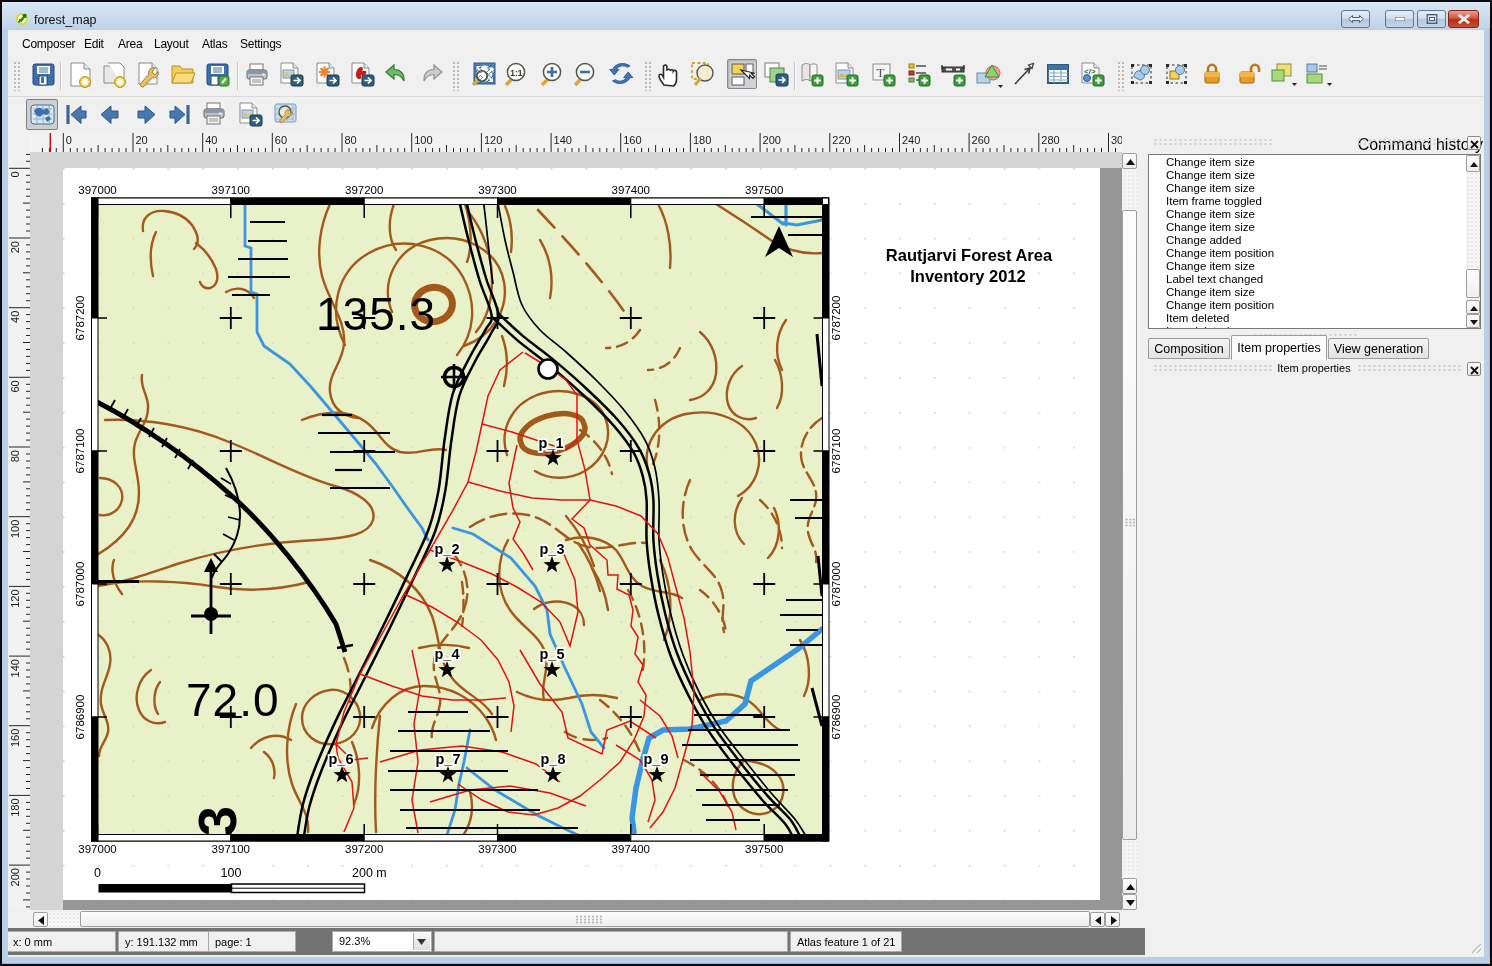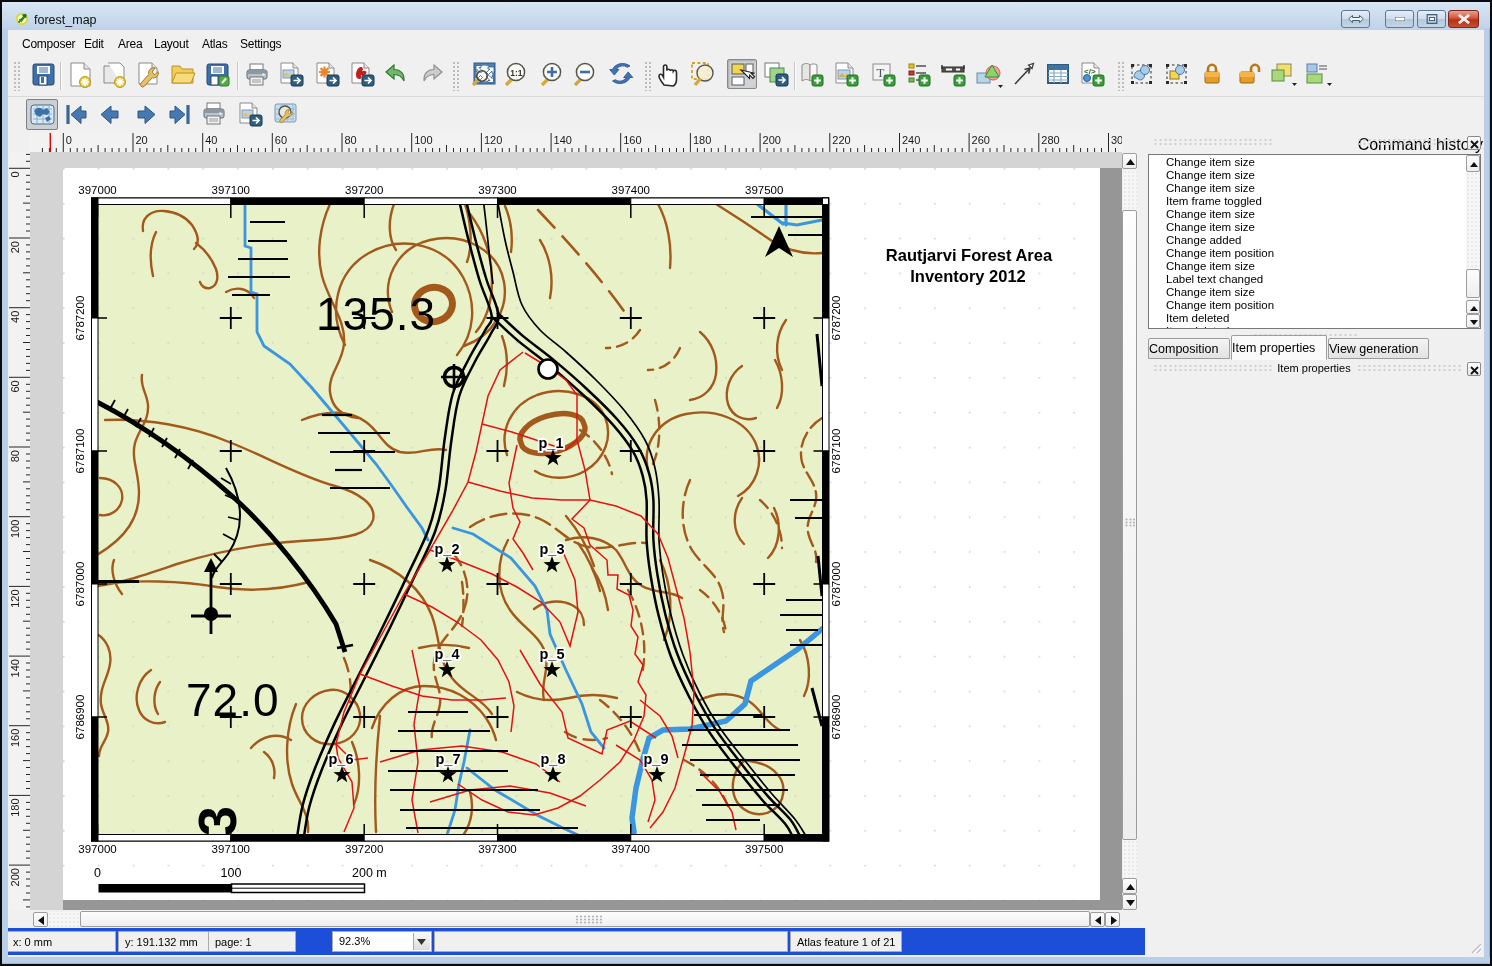--- a/index.html
+++ b/index.html
@@ -18,26 +18,26 @@
 .hdl{position:absolute;top:5px;height:30px;width:8px;background:radial-gradient(circle at 2px 2px,#bcbcbc 1px,transparent 1.4px);background-size:4px 4px}
 #ruler-top{position:absolute;left:30px;top:133px;width:1092px;height:19px;background:#f0f0f0}
 #ruler-left{position:absolute;left:9px;top:152px;width:21px;height:758px;background:#f0f0f0}
 #canvas{position:absolute;left:30px;top:152px;width:1092px;height:758px;background:#d4d4d4;overflow:hidden}
 #page{position:absolute;left:33px;top:16px;width:1037px;height:732px;background:#5eead4}
 #pshadow-r{position:absolute;left:1070px;top:16px;width:22px;height:743px;background:#969696}
 #pshadow-b{position:absolute;left:33px;top:748px;width:1059px;height:11px;background:#969696}
 #vsb{position:absolute;left:1122px;top:152px;width:16px;height:758px;background:#f0f0f0}
 #hsb{position:absolute;left:30px;top:911px;width:1092px;height:17px;background:#f0f0f0}
 #rpanel{position:absolute;left:1145px;top:133px;width:338px;height:822px;background:#f0f0f0}
-#sbar{position:absolute;left:1px;top:928px;height:27px;width:1144px;background:#1d4ed8}
+#sbar{position:absolute;left:1px;top:928px;height:27px;width:1144px;background:#737373}
 .sfield{position:absolute;top:3px;height:21px;border:1px solid #aaa;background:#f0f0f0;font-size:11px;color:#000;padding:4px 0 0 6px}
 .listbox{position:absolute;background:#fff;border:1px solid #787878;font-size:11.5px;color:#000;overflow:hidden}
 .listbox div{height:13px;line-height:13px;padding-left:17px;white-space:nowrap}
 .sbtn{position:absolute;border:1px solid #9d9d9d;border-radius:2px;background:linear-gradient(#fdfdfd,#eee)}
-.tab{position:absolute;border:1px solid #9c9c9c;background:linear-gradient(#fcfcfc,#eaeaea);font-size:12.5px;text-align:left;color:#000;border-radius:2px 2px 0 0}
+.tab{position:absolute;border:1px solid #9c9c9c;background:linear-gradient(#fcfcfc,#eaeaea);font-size:12.5px;text-align:center;color:#000;border-radius:2px 2px 0 0}
 .sbtrack{position:absolute;background-image:radial-gradient(circle,#e9e9e9 1px,transparent 1.2px);background-size:4px 4px;background-color:#f6f6f6}
 .dtex{position:absolute;background-image:radial-gradient(circle,#cdcdcd 1px,transparent 1.2px);background-size:5px 4px;background-color:transparent}
 .xbtn{position:absolute;width:14px;height:14px;border:1px solid #8a8a8a;border-radius:2px;background:linear-gradient(#fcfcfc,#e8e8e8)}
 </style></head><body>
 <div id="frame"></div>
 <div class="abs" style="left:0;top:0;width:1492px;height:966px;border:2px solid #0b0b0e;z-index:50;pointer-events:none"></div>
 <div class="abs" style="left:2px;top:28px;width:6px;height:932px;background:#b9cfe8;z-index:49"></div>
 <div class="abs" style="right:2px;top:28px;width:6px;height:932px;background:#b9cfe8;border-right:1px solid #55d4ec;z-index:49"></div>
 <div class="abs" style="left:2px;bottom:2px;width:1488px;height:7px;background:#b9cfe8;border-bottom:1px solid #55d4ec;z-index:49"></div>
 

